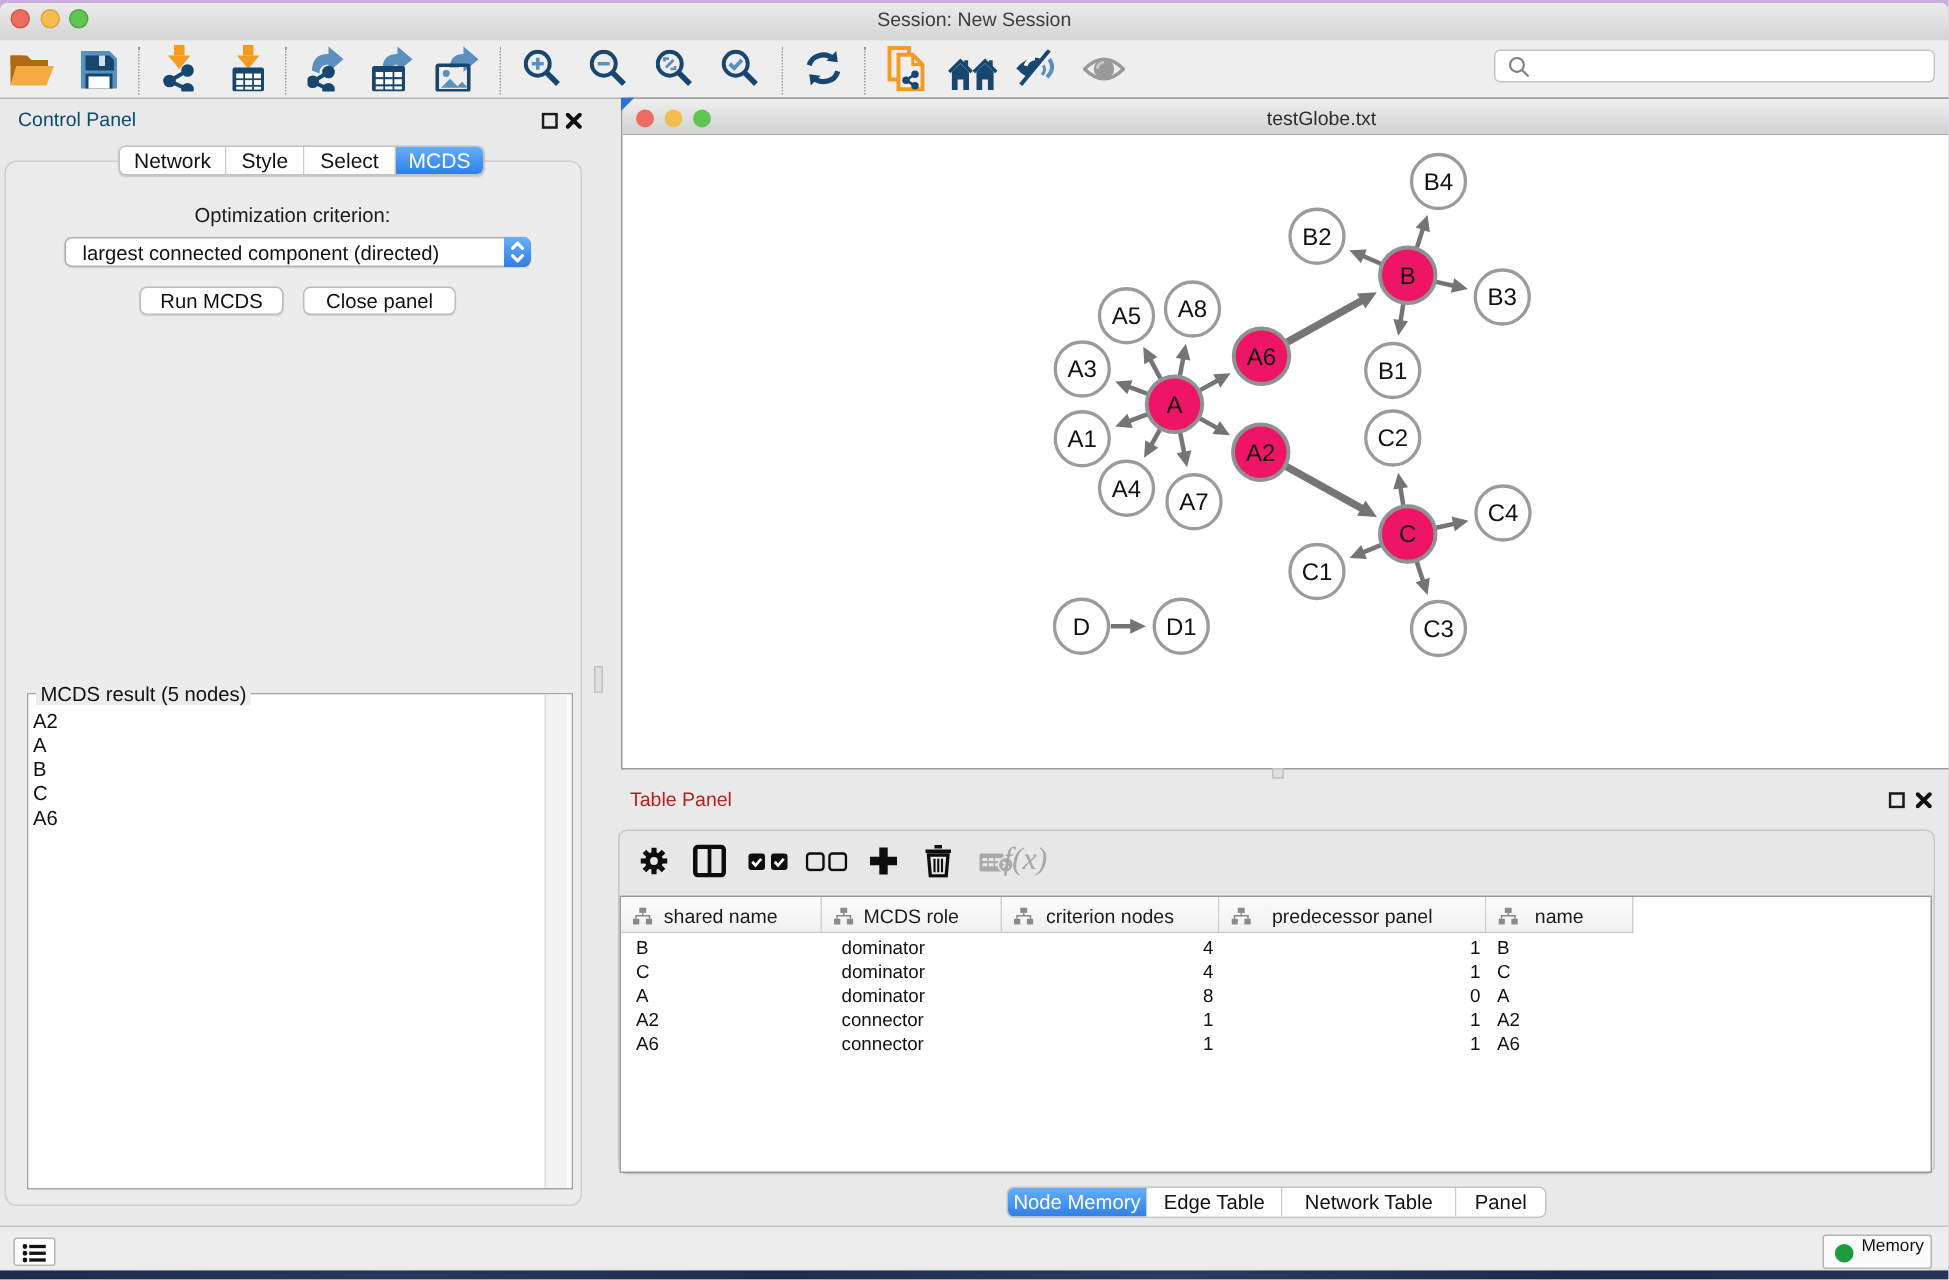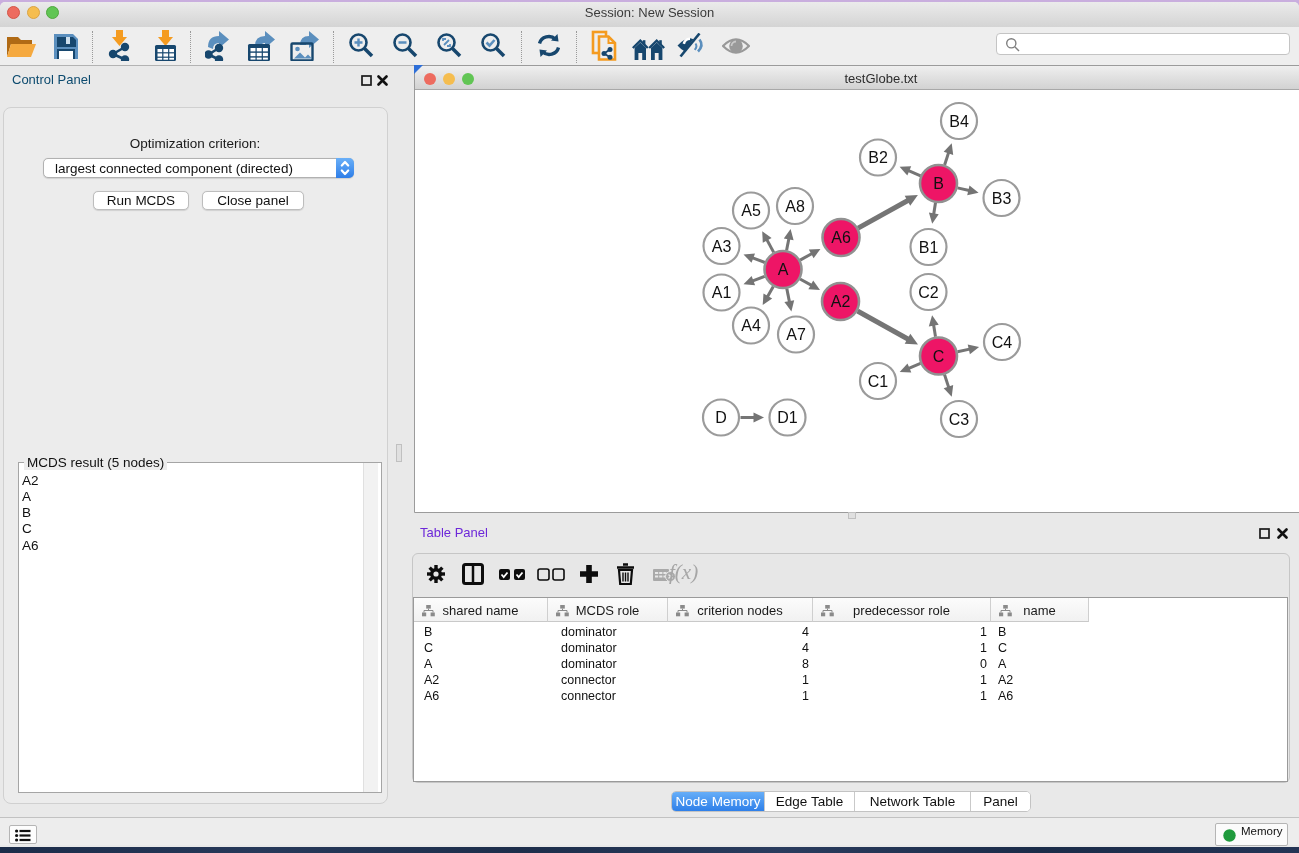--- a/index.html
+++ b/index.html
@@ -37,21 +37,21 @@
 #glist .sb { position:absolute; right:3px; top:0; width:15px; height:100%; background:#f2f2f2; border-left:1px solid #e0e0e0; }
 #glist .li { position:absolute; left:3px; font-size:13.5px; color:#111; }
 
 #nwin { position:absolute; left:414px; top:63px; width:934px; height:448px; background:#fff; border:1px solid #9b9b9b; border-radius:5px 5px 0 0; }
 #ntitle { position:absolute; left:0; top:0; width:100%; height:24px; background:linear-gradient(#efefef,#d2d2d2); border-bottom:1px solid #a8a8a8; border-radius:5px 5px 0 0; }
 #ntitle .t1 { left:9px;  top:7px; width:12px; height:12px; background:#ed6b5f; }
 #ntitle .t2 { left:28px; top:7px; width:12px; height:12px; background:#f5bd4f; }
 #ntitle .t3 { left:47px; top:7px; width:12px; height:12px; background:#61c554; }
 #ntitle .nt { position:absolute; top:5px; width:100%; text-align:center; font-size:13px; color:#2d2d2d; }
 
-#tpanel-title { position:absolute; left:420px; top:523px; font-size:13px; color:#6d28d9;text-align:center; }
+#tpanel-title { position:absolute; left:420px; top:523px; font-size:13px; color:#b91c1c;text-align:center; }
 #tbox { position:absolute; left:412px; top:551px; width:878px; height:230px; background:#e7e7e7; border:1px solid #c6c6c6; border-radius:6px; }
 #ttable { position:absolute; left:413px; top:595px; width:875px; height:185px; background:#fff; border:1px solid #9a9a9a; }
 .hdr { position:absolute; top:0; height:24px; background:linear-gradient(#fcfcfc,#f1f1f1); border-right:1px solid #cfcfcf; border-bottom:1px solid #c9c9c9; }
 .hdr span { position:absolute; width:100%; text-align:center; top:5px; font-size:13px; color:#1a1a1a; }
 .cell { position:absolute; font-size:12.5px; color:#111; }
 
 #btabs { position:absolute; left:671px; top:789px; height:21px; display:flex; border:1px solid #c3c3c3; border-radius:5px; overflow:hidden; background:#fff; }
 #btabs .s { display:flex; align-items:center; justify-content:center; font-size:13.5px; color:#111; background:#fff; border-right:1px solid #c9c9c9; }
 #btabs .s:last-child { border-right:none; }
 #btabs .sel { background:linear-gradient(#66aef8,#2e7fe9); color:#fff; }
@@ -216,20 +216,26 @@
   </div>
 
   <div id="cpanel-title">Control Panel</div>
   <svg style="position:absolute;left:361px;top:73px;" width="11" height="11">
       <rect x="1" y="1" width="9" height="9" fill="none" stroke="#1a1a1a" stroke-width="1.7"></rect>
     </svg>
   <svg style="position:absolute;left:377px;top:73px;" width="11" height="11">
       <path d="M1.5 1.5 L9.5 9.5 M9.5 1.5 L1.5 9.5" stroke="#111" stroke-width="2.6" stroke-linecap="round"></path>
     </svg>
   <div id="cpane"></div>
+  <div id="seg">
+    <div class="s" style="width:71px;">Network</div>
+    <div class="s" style="width:52px;">Style</div>
+    <div class="s" style="width:61px;">Select</div>
+    <div class="s sel" style="width:58px;">MCDS</div>
+  </div>
   <div id="optlabel">Optimization criterion:</div>
   <div id="combo">largest connected component (directed)<div class="spin"><svg width="18" height="20" viewBox="0 0 18 20">
           <path d="M5.8 7.5 l3.2 -3.5 l3.2 3.5 M5.8 12.5 l3.2 3.5 l3.2 -3.5" fill="none" stroke="#fff" stroke-width="2.2" stroke-linecap="round" stroke-linejoin="round"></path>
         </svg></div></div>
   <div class="btn" style="left:93px;top:189px;width:96px;">Run MCDS</div>
   <div class="btn" style="left:202px;top:189px;width:102px;">Close panel</div>
   <div id="gbox"></div>
   <div id="glist">
     <div class="sb"></div>
     <div class="li" style="top:9.5px;">A2</div>
@@ -435,21 +441,21 @@
       </div>
 <div class="hdr" style="left:399px;width:178px;">
         <svg width="13" height="12" viewBox="0 0 13 12" style="position:absolute;left:8px;top:7px;">
           <g fill="#8a8a8a">
             <rect x="4.2" y="0" width="4.6" height="3.6"></rect>
             <rect x="0" y="7.5" width="4.2" height="3.8"></rect>
             <rect x="8.6" y="7.5" width="4.2" height="3.8"></rect>
             <path d="M6.5 3.6 v2 M2 7.5 v-2 h9 v2" stroke="#8a8a8a" fill="none" stroke-width="1"></path>
           </g>
         </svg>
-        <span>predecessor role</span>
+        <span>predecessor panel</span>
       </div>
 <div class="hdr" style="left:577px;width:98px;">
         <svg width="13" height="12" viewBox="0 0 13 12" style="position:absolute;left:8px;top:7px;">
           <g fill="#8a8a8a">
             <rect x="4.2" y="0" width="4.6" height="3.6"></rect>
             <rect x="0" y="7.5" width="4.2" height="3.8"></rect>
             <rect x="8.6" y="7.5" width="4.2" height="3.8"></rect>
             <path d="M6.5 3.6 v2 M2 7.5 v-2 h9 v2" stroke="#8a8a8a" fill="none" stroke-width="1"></path>
           </g>
         </svg>

